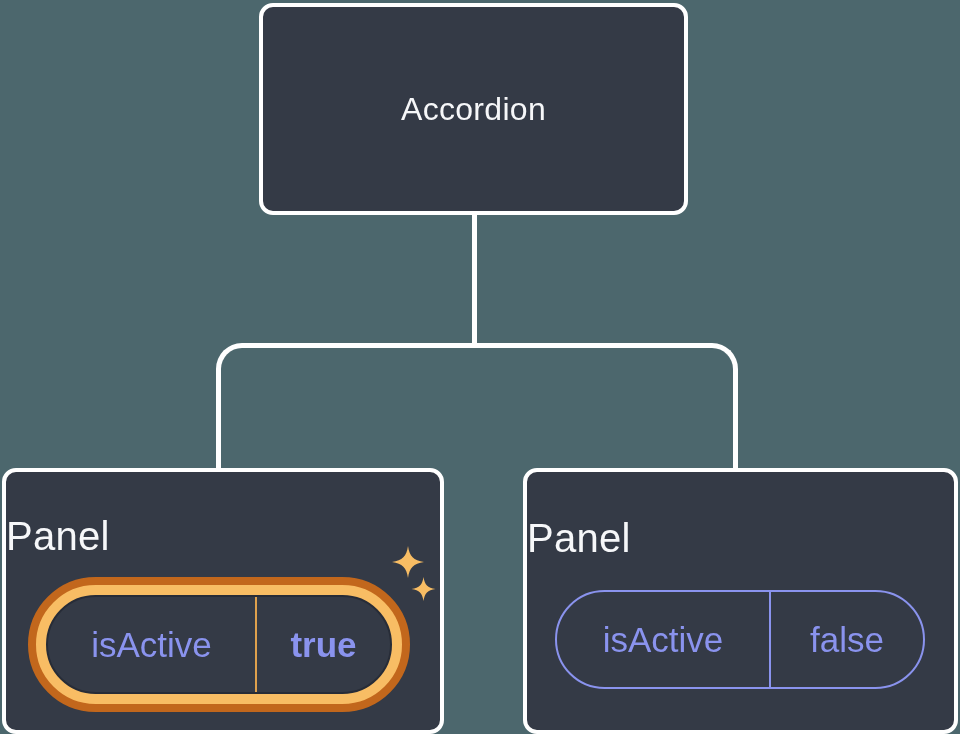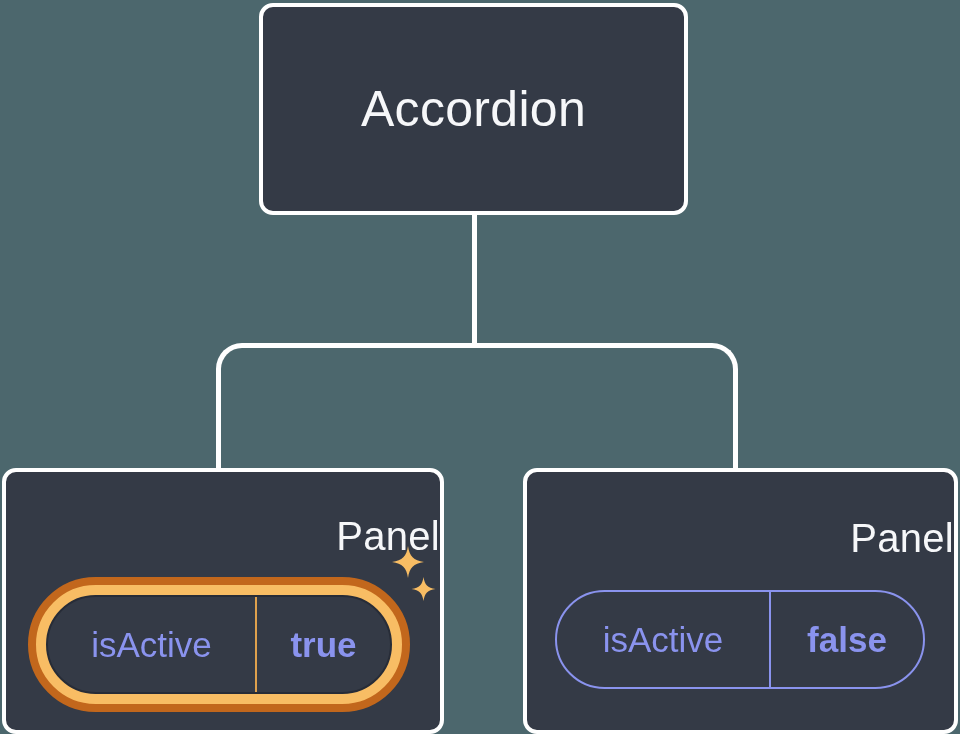--- a/index.html
+++ b/index.html
@@ -23,26 +23,26 @@
     background:var(--background);
   }
   
   .node{
     position:absolute;background:var(--node-fill);
     border:4px solid var(--node-border);border-radius:14px;
   }
   .node-root{left:259px;top:3px;width:429px;height:212px;
     display:flex;align-items:center;justify-content:center;}
   .root-title{
-    color:var(--title-text);font-size:50px;font-weight:500;letter-spacing:.3px;
+    color:var(--title-text);font-size:32px;font-weight:500;letter-spacing:.3px;
   }
   .node-panel-left{left:2px;top:468px;width:442px;height:266px;}
   .node-panel-right{left:523px;top:468px;width:435px;height:266px;}
   .panel-title{
-    position:absolute;left:0;right:0;top:44px;text-align:right;
+    position:absolute;left:0;right:0;top:44px;text-align:left;
     color:var(--title-text);font-size:40px;font-weight:500;line-height:40px;letter-spacing:.3px;
   }
   .node-panel-right .panel-title{top:46px;}
   
   .stem{
     position:absolute;left:472px;top:212px;width:5px;height:134px;
     background:var(--node-border);
   }
   .bracket{
     position:absolute;left:216px;top:343px;width:522px;height:125px;
@@ -72,21 +72,21 @@
     border-radius:999px;
     display:flex;align-items:stretch;overflow:hidden;
   }
   .seg{
     display:flex;align-items:center;justify-content:center;
     color:var(--state-text);font-size:35px;line-height:1;
   }
   .seg-key-hl{width:207px;}
   .seg-val-hl{flex:1;font-weight:700;}
   .seg-key{width:212px;}
-  .seg-val{flex:1;font-weight:bold;}
+  .seg-val{flex:1;}
   .divider-gold{width:2px;background:var(--gold-divider);}
   .divider-purple{width:2px;background:var(--pill-border);}
   
   .sparkle{position:absolute;}
   .sparkle svg{display:block;width:100%;height:100%;}
   .sparkle path{fill:var(--sparkle);}
   .sparkle-large{left:385px;top:74px;width:34px;height:32px;}
   .sparkle-small{left:405px;top:105px;width:25px;height:24px;}
 </style>
 </head>

